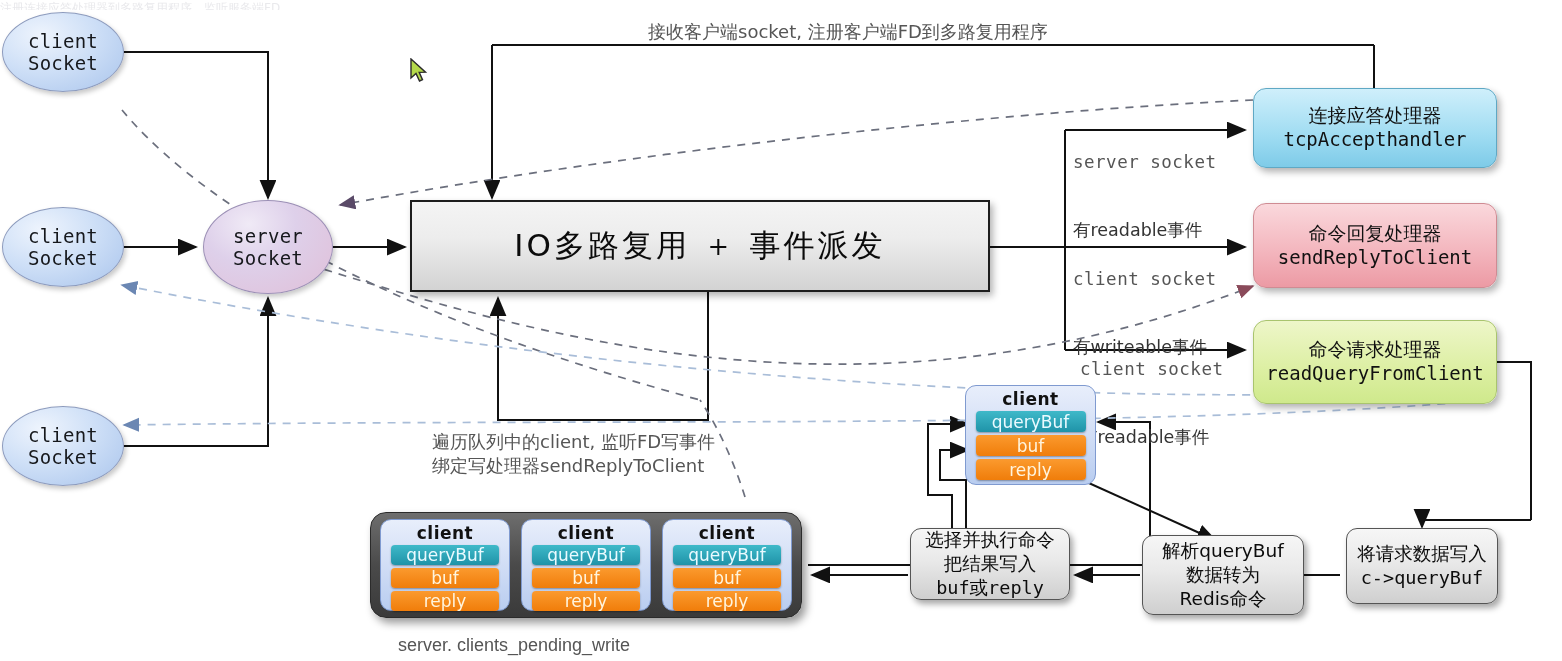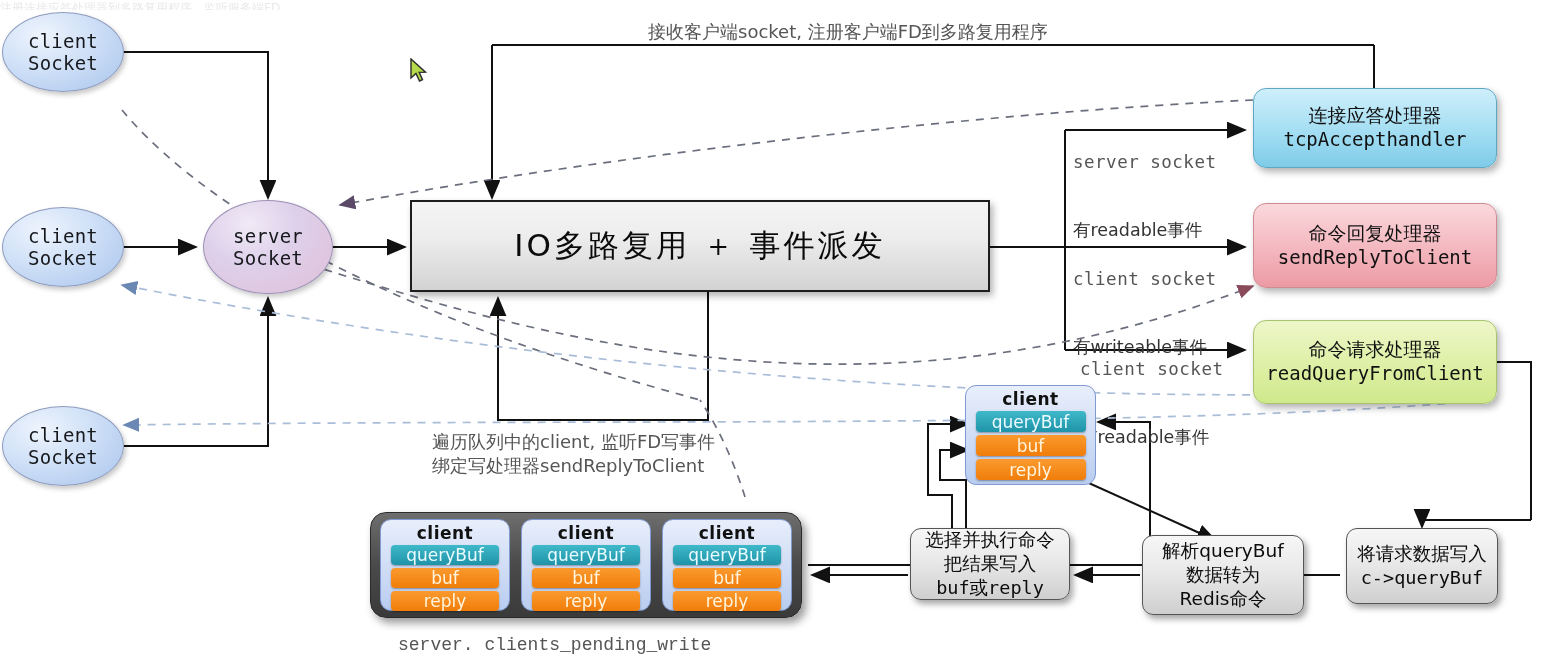--- a/index.html
+++ b/index.html
@@ -29,21 +29,21 @@
   .h-pink{background:linear-gradient(180deg,#fad8dc 0%,#f3b4bc 60%,#ec9aa4 100%);border-color:#cf8b93;}
   .h-green{background:linear-gradient(180deg,#eef6c9 0%,#dcefa2 60%,#cfe98c 100%);border-color:#a9c46e;}
   .gbox{background:linear-gradient(180deg,#f6f6f6 0%,#e9e9e9 45%,#cfcfcf 100%);
         border:1.6px solid #555;border-radius:11px;box-shadow:3px 4px 6px rgba(0,0,0,.35);}
   .gbox span{font-size:18.5px;color:#0c0c0c;line-height:1.3;}
   .gbox span.mono{font-family:"DejaVu Sans Mono","Liberation Mono",monospace;}
   .edgelbl{position:absolute;font-size:17.5px;color:#333;line-height:1.3;white-space:pre;}
   .edgelbl .mono{font-family:"DejaVu Sans Mono","Liberation Mono",monospace;
                  letter-spacing:.5px;color:#555;}
   .cap{position:absolute;font-size:18px;color:#555;line-height:1.35;white-space:pre;text-align:left;}
-  .cap.mono{font-family:Liberation Mono, monospace;}
+  .cap.mono{font-family:Liberation Sans, sans-serif;}
   
   .clientcard{position:absolute;border-radius:11px;
      background:linear-gradient(180deg,#e8eefb 0%,#cfdcf5 55%,#b9cdf0 100%);
      border:1.5px solid #7f9ad0;box-sizing:border-box;
      display:flex;flex-direction:column;align-items:center;padding-top:3px;}
   .clientcard .ttl{font-family:"DejaVu Sans","Liberation Sans",sans-serif;
      font-weight:bold;font-size:17px;color:#111;letter-spacing:.5px;}
   .field{border-radius:4px;display:flex;align-items:center;justify-content:center;
      font-family:"DejaVu Sans","Liberation Sans",sans-serif;font-size:17px;
      box-shadow:0 1px 2px rgba(0,0,0,.35);}

